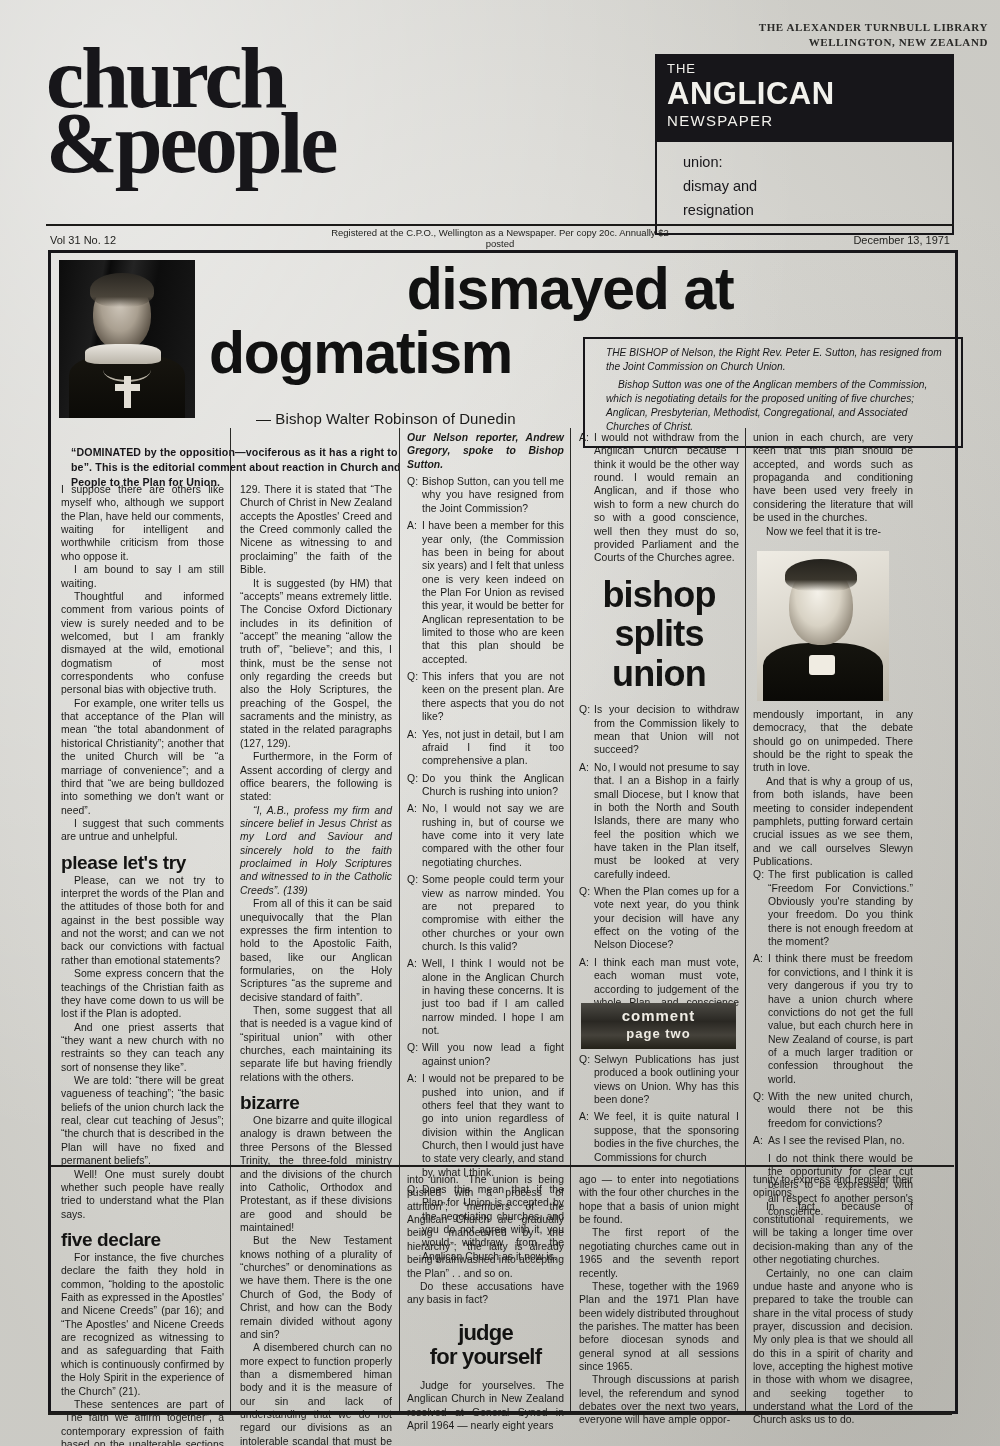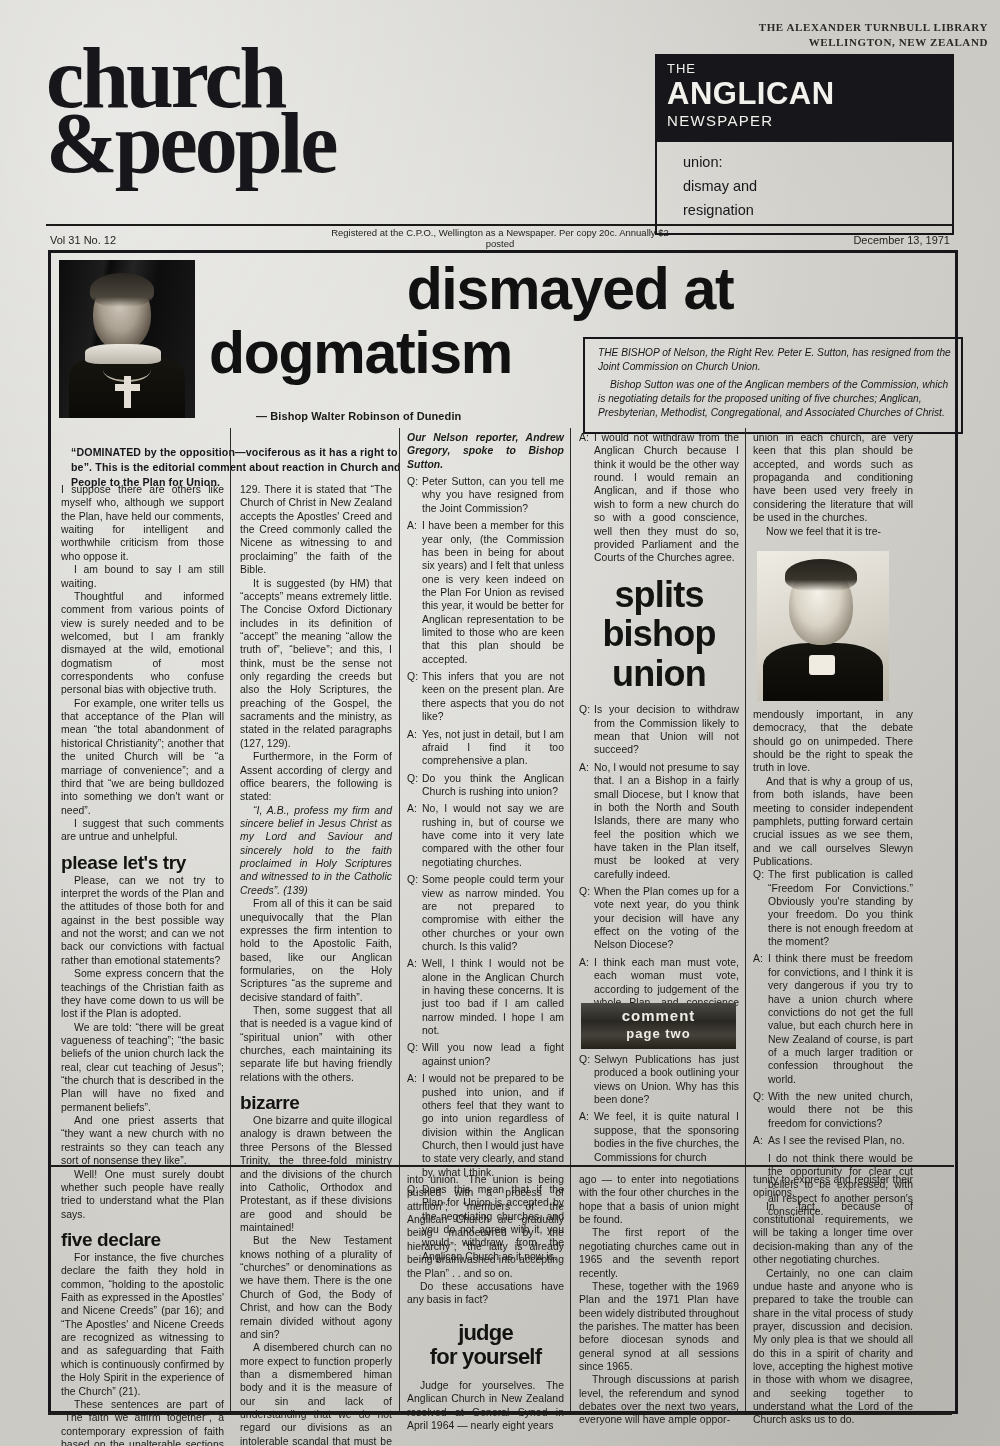--- a/index.html
+++ b/index.html
@@ -124,38 +124,38 @@
 
   .headline{
     position:absolute;left:150px;top:8px;width:742px;
     font-weight:bold;color:#111;
     font-size:59px;line-height:.98;letter-spacing:-1.3px;
   }
   .headline .h1{display:block;text-align:center;padding-right:4px;}
   .headline .h2{display:block;text-align:left;padding-left:8px;margin-top:6px;}
   .byline{
     position:absolute;left:205px;top:157px;
-    font-size:11px;font-weight:bold;color:#1a1a18;letter-spacing:.1px;
+    font-size:15px;font-weight:normal;color:#1a1a18;letter-spacing:.1px;
   }
 
   
   .intro{
     position:absolute;left:20px;top:192px;width:330px;
     font-size:10.6px;font-weight:bold;line-height:1.42;color:#17161a;
     letter-spacing:.15px;
   }
 
   
   .notebox{
     position:absolute;left:532px;top:84px;width:358px;
     border:2px solid #17161a;
     padding:7px 9px 8px 9px;
     font-style:italic;font-size:10.2px;line-height:1.38;color:#18181a;
   }
-  .notebox p{margin:0 0 4px 4px;}
+  .notebox p{margin:0 0 4px 12px;}
   .notebox p+p{text-indent:12px;}
 
   
   .col{
     position:absolute;
     font-size:10.4px;line-height:1.285;color:#1a1a18;
     text-align:justify;
     letter-spacing:.05px;
   }
   .col p{margin:0;text-indent:13px;}
@@ -294,22 +294,22 @@
 
     <div class="col" id="c1" style="left:10px;top:230px;width:163px;">
           <p class="noind">I suppose there are others like myself who, although we support the Plan, have held our comments, waiting for intelligent and worthwhile criticism from those who oppose it.</p>
           <p>I am bound to say I am still waiting.</p>
           <p>Thoughtful and informed comment from various points of view is surely needed and to be welcomed, but I am frankly dismayed at the wild, emotional dogmatism of most correspondents who confuse personal bias with objective truth.</p>
           <p>For example, one writer tells us that acceptance of the Plan will mean “the total abandonment of historical Christianity”; another that the united Church will be “a marriage of convenience”; and a third that “we are being bulldozed into something we don't want or need”.</p>
           <p>I suggest that such comments are untrue and unhelpful.</p>
           <div class="subhead">please let's try</div>
           <p>Please, can we not try to interpret the words of the Plan and the attitudes of those both for and against in the best possible way and not the worst; and can we not back our convictions with factual rather than emotional statements?</p>
           <p>Some express concern that the teachings of the Christian faith as they have come down to us will be lost if the Plan is adopted.</p>
+          <p>And one priest asserts that “they want a new church with no restraints so they can teach any sort of nonsense they like”.</p>
           <p>We are told: “there will be great vagueness of teaching”; “the basic beliefs of the union church lack the real, clear cut teaching of Jesus”; “the church that is described in the Plan will have no fixed and permanent beliefs”.</p>
-          <p>And one priest asserts that “they want a new church with no restraints so they can teach any sort of nonsense they like”.</p>
           <p>Well! One must surely doubt whether such people have really tried to understand what the Plan says.</p>
           <div class="subhead">five declare</div>
           <p>For instance, the five churches declare the faith they hold in common, “holding to the apostolic Faith as expressed in the Apostles' and Nicene Creeds” (par 16); and “The Apostles' and Nicene Creeds are recognized as witnessing to and as safeguarding that Faith which is continuously confirmed by the Holy Spirit in the experience of the Church” (21).</p>
           <p>These sentences are part of “The faith we affirm together”, a contemporary expression of faith based on the unalterable sections of the Plan in pars 127-</p>
         </div>
 
     <div class="col" id="c2" style="left:189px;top:230px;width:152px;">
           <p class="noind">129. There it is stated that “The Church of Christ in New Zealand accepts the Apostles' Creed and the Creed commonly called the Nicene as witnessing to and proclaiming” the faith of the Bible.</p>
           <p>It is suggested (by HM) that “accepts” means extremely little. The Concise Oxford Dictionary includes in its definition of “accept” the meaning “allow the truth of”, “believe”; and this, I think, must be the sense not only regarding the creeds but also the Holy Scriptures, the preaching of the Gospel, the sacraments and the ministry, as stated in the related paragraphs (127, 129).</p>
           <p>Furthermore, in the Form of Assent according of clergy and office bearers, the following is stated:</p>
@@ -319,21 +319,21 @@
           <div class="subhead">bizarre</div>
           <p>One bizarre and quite illogical analogy is drawn between the three Persons of the Blessed Trinity, the three-fold ministry and the divisions of the church into Catholic, Orthodox and Protestant, as if these divisions are good and should be maintained!</p>
           <p>But the New Testament knows nothing of a plurality of “churches” or denominations as we have them. There is the one Church of God, the Body of Christ, and how can the Body remain divided without agony and sin?</p>
           <p>A disembered church can no more expect to function properly than a dismembered himan body and it is the measure of our sin and lack of understanding that we do not regard our divisions as an intolerable scandal that must be resolved.</p>
         </div>
 
     <div class="col" id="c3" style="left:356px;top:178px;width:157px;">
           <p class="noind" style="font-style: italic; font-weight: bold; margin-bottom: 4px;">Our Nelson reporter, Andrew Gregory, spoke to Bishop Sutton.</p>
           <div class="qa">
             <div class="lab">Q:</div>
-            <div class="txt">Peter Sutton, can you tell me why you have resigned from the Joint Commission?</div>
+            <div class="txt">Bishop Sutton, can you tell me why you have resigned from the Joint Commission?</div>
           </div>
           <div class="qa">
             <div class="lab">A:</div>
             <div class="txt">I have been a member for this year only, (the Commission has been in being for about six years) and I felt that unless one is very keen indeed on the Plan For Union as revised this year, it would be better for Anglican representation to be limited to those who are keen that this plan should be accepted.</div>
           </div>
           <div class="qa">
             <div class="lab">Q:</div>
             <div class="txt">This infers that you are not keen on the present plan. Are there aspects that you do not like?</div>
           </div>
           <div class="qa">
@@ -369,22 +369,22 @@
             <div class="txt">Does this mean that if the Plan for Union is accepted by the negotiating churches, and you do not agree with it, you would withdraw from the Anglican Church as it now is.</div>
           </div>
         </div>
 
     <div class="col" id="c4" style="left:528px;top:178px;width:160px;">
           <div class="qa">
             <div class="lab">A:</div>
             <div class="txt">I would not withdraw from the Anglican Church because I think it would be the other way round. I would remain an Anglican, and if those who wish to form a new church do so with a good conscience, well then they must do so, provided Parliament and the Courts of the Churches agree.</div>
           </div>
           <div class="bigsub">
+            <span>bishop</span>
             <span>splits</span>
-            <span>bishop</span>
             <span>union</span>
           </div>
           <div class="qa">
             <div class="lab">Q:</div>
             <div class="txt">Is your decision to withdraw from the Commission likely to mean that Union will not succeed?</div>
           </div>
           <div class="qa">
             <div class="lab">A:</div>
             <div class="txt">No, I would not presume to say that. I an a Bishop in a fairly small Diocese, but I know that in both the North and South Islands, there are many who feel the position which we have taken in the Plan itself, must be looked at very carefully indeed.</div>
           </div>

